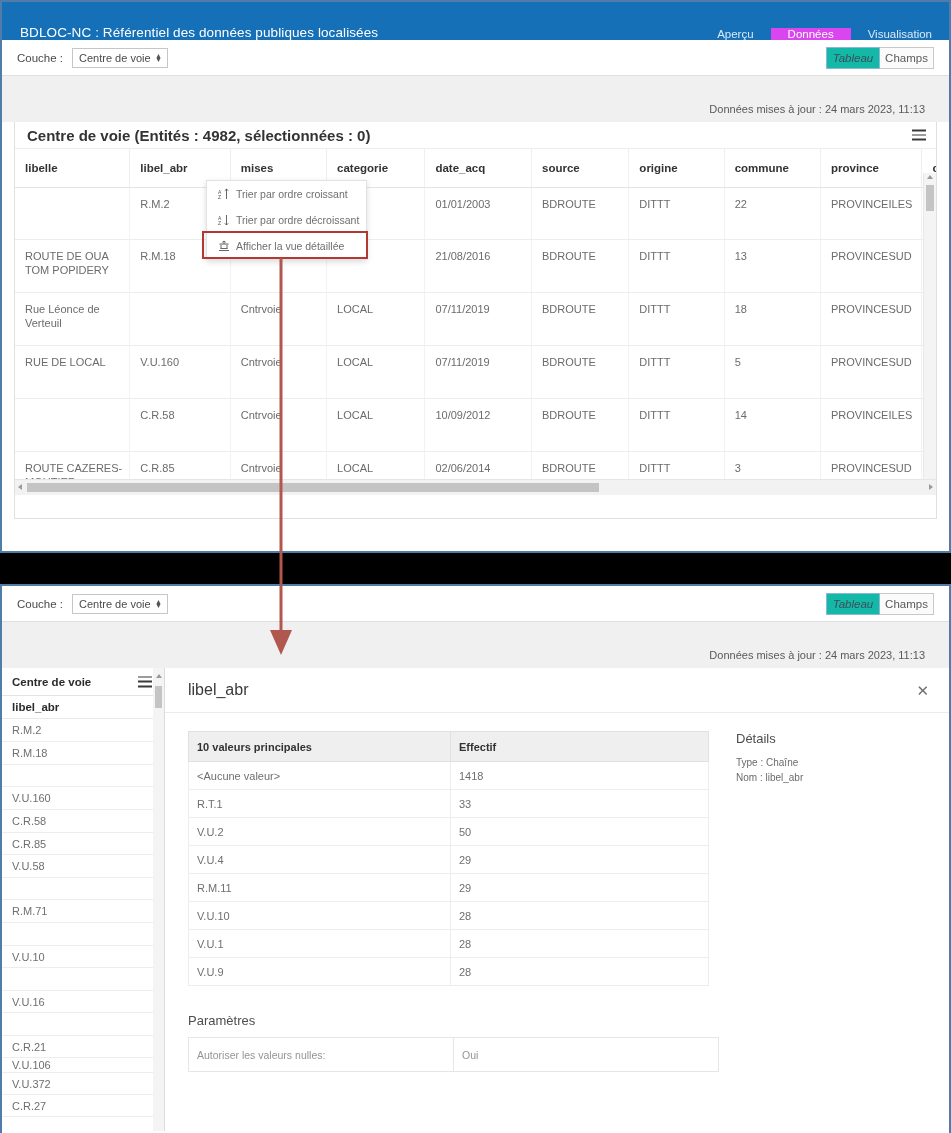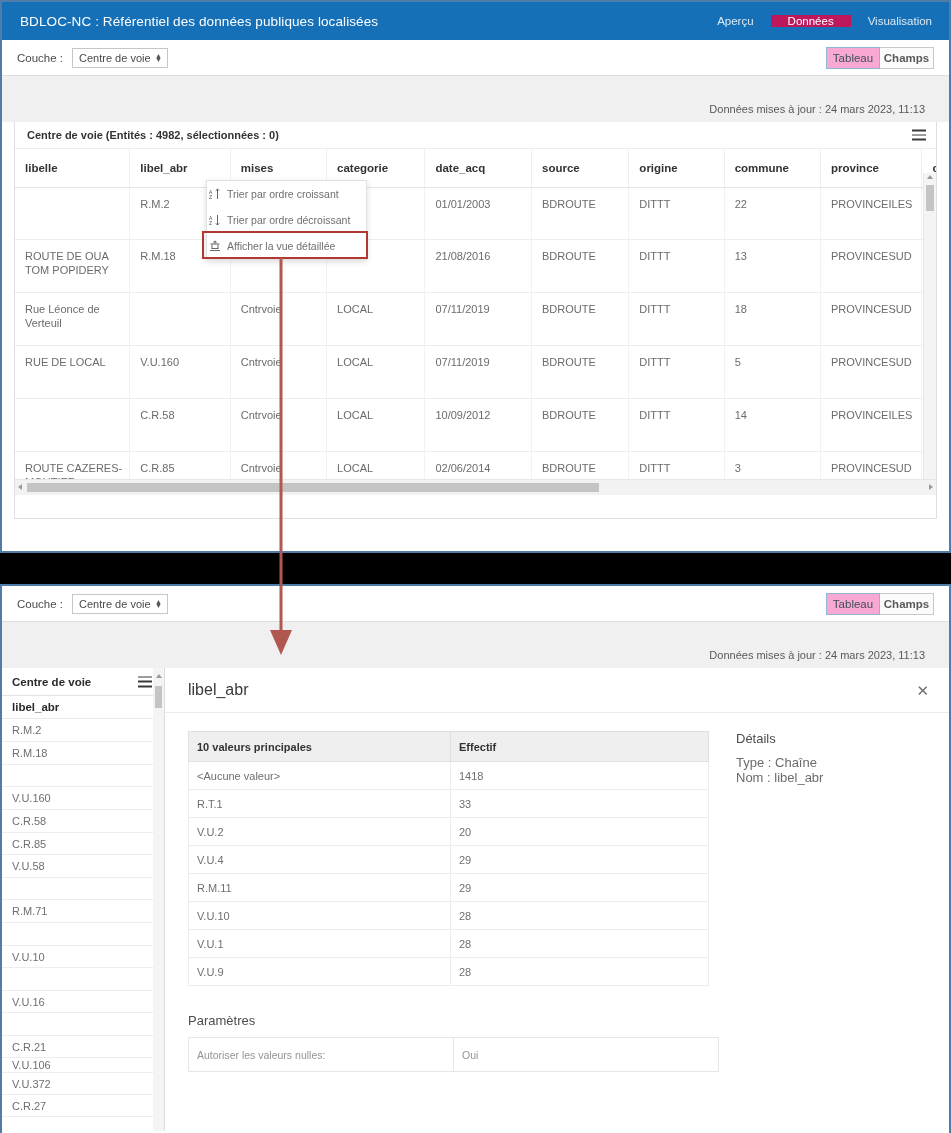--- a/index.html
+++ b/index.html
@@ -16,37 +16,37 @@
   
   #panel-top{
     position:absolute;left:0;top:0;width:951px;height:553px;
     background:#ffffff;
     border:2px solid #4f7ca8;
     box-sizing:border-box;
     overflow:hidden;
   }
   .appbar{
     height:38px;background:#1570b8;
-    display:flex;align-items:center;
+    display:flex;align-items:flex-end;
     position:relative;
   }
   .appbar-title{
     color:#ffffff;font-size:13.5px;
     display:flex;align-items:center;
     padding-left:18px;flex:1;
     letter-spacing:.1px;
   }
   .appnav{display:flex;align-items:stretch;}
   .appnav-item{
     display:flex;align-items:center;justify-content:center;
     color:#dbe9f5;font-size:11.5px;
     padding:0 17px;cursor:pointer;
     white-space:nowrap;
   }
-  .appnav-item.active{background:#be185d;color:#ffffff;}
+  .appnav-item.active{background:#d946ef;color:#ffffff;}
 
   .subbar{
     height:36px;background:#ffffff;
     border-bottom:1px solid #dfdfdf;
     display:flex;align-items:center;
     padding:0 15px;
     box-sizing:border-box;
   }
   .couche-label{font-size:11.5px;color:#4a4a4a;margin-right:9px;}
   .couche-select{
@@ -63,39 +63,39 @@
   }
   .seg-group{margin-left:auto;display:flex;}
   .seg-btn{
     height:22px;min-width:54px;
     border:1px solid #c9c9c9;
     background:#fbfbfb;color:#5a5a5a;
     font-size:11.5px;
     display:flex;align-items:center;justify-content:center;
     cursor:pointer;box-sizing:border-box;
   }
-  .seg-btn.active{background:#f9a8d4;border-color:#8cb7d8;color:#3c4e5c;}
-  .seg-btn + .seg-btn{border-left:none;font-weight:bold;}
+  .seg-btn.active{background:#14b8a6;border-color:#8cb7d8;color:#3c4e5c;font-style:italic;}
+  .seg-btn + .seg-btn{border-left:none;}
 
   .maj-strip{
     height:46px;background:#f0f0f0;
     display:flex;align-items:flex-end;justify-content:flex-end;
     padding:0 24px 7px 0;box-sizing:border-box;
     font-size:11px;color:#58595b;
   }
 
   .table-card{
     margin:0 12px;background:#ffffff;
     border:1px solid #e0e0e0;border-top:none;
     height:397px;box-sizing:border-box;
     position:relative;
   }
   .table-caption{
     height:26px;display:flex;align-items:center;
-    padding:0 12px;font-size:11px;font-weight:bold;color:#333;
+    padding:0 12px;font-size:15px;font-weight:bold;color:#333;
     border-bottom:1px solid #ededed;
     position:relative;
   }
   .hamburger{
     position:absolute;right:10px;top:50%;transform:translateY(-50%);
     width:14px;height:11px;display:flex;flex-direction:column;justify-content:space-between;
     cursor:pointer;
   }
   .hamburger span{display:block;height:1.6px;background:#3a3a3a;width:100%;}
 
@@ -143,21 +143,21 @@
 
   
   .ctx-menu{
     position:absolute;left:204px;top:178px;width:159px;
     background:#ffffff;border:1px solid #e2e2e2;
     box-shadow:0 2px 6px rgba(0,0,0,.14);
     z-index:40;
   }
   .ctx-item{
     height:26px;display:flex;align-items:center;
-    font-size:10.5px;color:#6f6f6f;
+    font-size:10.5px;color:#6f6f6f;padding-left:9px;
     cursor:pointer;white-space:nowrap;
   }
   .ctx-ico{width:15px;margin-right:5px;display:flex;align-items:center;justify-content:center;}
   .ctx-ico svg{display:block;}
   .ctx-highlight{
     position:absolute;left:200px;top:229px;width:166px;height:28px;
     border:2.5px solid #b03a32;z-index:45;box-sizing:border-box;
   }
 
   
@@ -220,21 +220,21 @@
   }
   .b-field-title{font-size:16px;color:#3a3a3a;}
   .close-x{
     position:absolute;right:20px;top:50%;transform:translateY(-50%);
     font-size:15px;color:#6f6f6f;cursor:pointer;line-height:1;
   }
   .b-content{display:flex;padding:18px 20px 0 23px;}
   .b-left{width:520px;}
   .b-right{margin-left:28px;width:180px;}
   .sec-title{font-size:13px;color:#4d4d4d;margin-bottom:9px;}
-  .det-line{font-size:13px;color:#6b6b6b;line-height:15px;}
+  .det-line{font-size:10px;color:#6b6b6b;line-height:15px;}
 
   table.info{border-collapse:collapse;table-layout:fixed;width:520px;}
   table.info th{
     background:#efefef;border:1px solid #e0e0e0;
     font-size:11px;font-weight:bold;color:#333;
     text-align:left;padding:5px 8px;height:19px;
   }
   table.info td{
     border:1px solid #ededed;font-size:11px;color:#6f6f6f;
     padding:4px 8px;height:19px;
@@ -518,21 +518,21 @@
               <tr>
                   <td>&lt;Aucune valeur&gt;</td>
                   <td>1418</td>
                 </tr>
               <tr>
                   <td>R.T.1</td>
                   <td>33</td>
                 </tr>
               <tr>
                   <td>V.U.2</td>
-                  <td>20</td>
+                  <td>50</td>
                 </tr>
               <tr>
                   <td>V.U.4</td>
                   <td>29</td>
                 </tr>
               <tr>
                   <td>R.M.11</td>
                   <td>29</td>
                 </tr>
               <tr>

